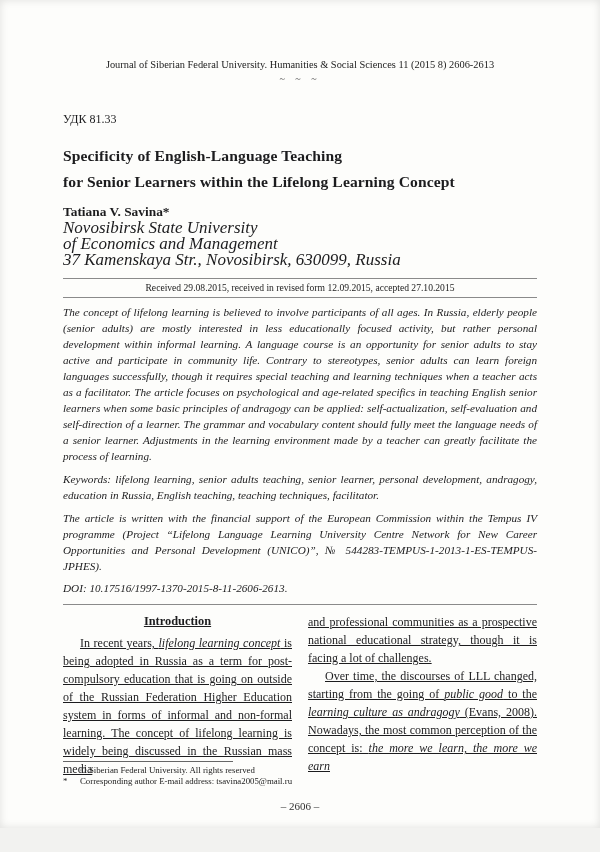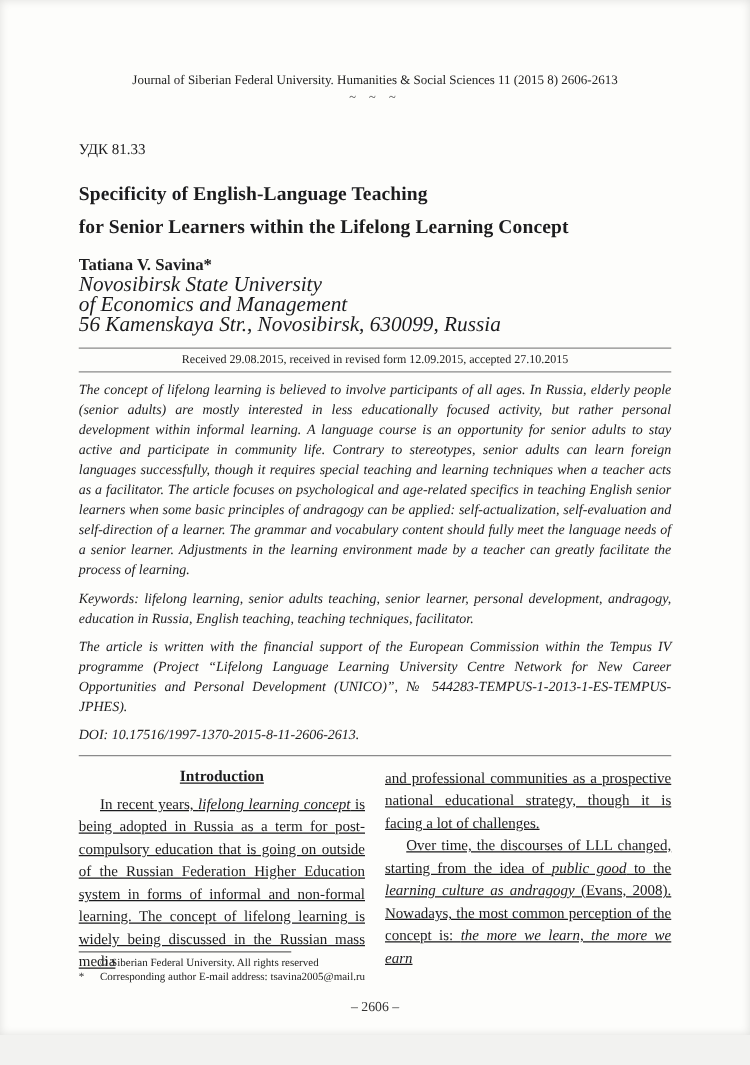--- a/index.html
+++ b/index.html
@@ -154,21 +154,21 @@
 
   <h1 class="title">
     <span class="title-line">Specificity of English-Language Teaching</span>
     <span class="title-line">for Senior Learners within the Lifelong Learning Concept</span>
   </h1>
 
   <div class="author-block">
     <div class="author-name">Tatiana V. Savina*</div>
     <div class="affil">Novosibirsk State University</div>
     <div class="affil">of Economics and Management</div>
-    <div class="affil">56 Kamenskaya Str., Novosibirsk, 630099, Russia</div>
+    <div class="affil">37 Kamenskaya Str., Novosibirsk, 630099, Russia</div>
   </div>
 
   <div class="received">Received 29.08.2015, received in revised form 12.09.2015, accepted 27.10.2015</div>
 
   <p class="front-para">The concept of lifelong learning is believed to involve participants of all ages. In Russia, elderly people (senior adults) are mostly interested in less educationally focused activity, but rather personal development within informal learning. A language course is an opportunity for senior adults to stay active and participate in community life. Contrary to stereotypes, senior adults can learn foreign languages successfully, though it requires special teaching and learning techniques when a teacher acts as a facilitator. The article focuses on psychological and age-related specifics in teaching English senior learners when some basic principles of andragogy can be applied: self-actualization, self-evaluation and self-direction of a learner. The grammar and vocabulary content should fully meet the language needs of a senior learner. Adjustments in the learning environment made by a teacher can greatly facilitate the process of learning.</p>
 
   <p class="front-para keywords">Keywords: lifelong learning, senior adults teaching, senior learner, personal development, andragogy, education in Russia, English teaching, teaching techniques, facilitator.</p>
 
   <p class="front-para funding">The article is written with the financial support of the European Commission within the Tempus IV programme (Project “Lifelong Language Learning University Centre Network for New Career Opportunities and Personal Development (UNICO)”, № 544283-TEMPUS-1-2013-1-ES-TEMPUS-JPHES).</p>
 
@@ -177,21 +177,21 @@
 
   <hr class="section-divider">
 
   <section class="columns">
     <div class="col">
       <div class="intro-heading">Introduction</div>
       <p class="body-para indent"><span>In recent years, </span><i>lifelong learning concept</i><span> is being adopted in Russia as a term for post-compulsory education that is going on outside of the Russian Federation Higher Education system in forms of informal and non-formal learning. The concept of lifelong learning is widely being discussed in the Russian mass media</span></p>
     </div>
     <div class="col">
       <p class="body-para">and professional communities as a prospective national educational strategy, though it is facing a lot of challenges.</p>
-      <p class="body-para indent"><span>Over time, the discourses of LLL changed, starting from the idea of </span><i>public good</i><span> to the </span><i>learning culture as andragogy</i><span> (Evans, 2008). Nowadays, the most common perception of the concept is: </span><i>the more we learn, the more we earn</i></p>
+      <p class="body-para indent"><span>Over time, the discourses of LLL changed, starting from the going of </span><i>public good</i><span> to the </span><i>learning culture as andragogy</i><span> (Evans, 2008). Nowadays, the most common perception of the concept is: </span><i>the more we learn, the more we earn</i></p>
     </div>
   </section>
 
   <footer class="footnotes">
     <div class="fn-rule"></div>
     <div class="fn-copyright">© Siberian Federal University. All rights reserved</div>
     <div><span class="fn-marker">*</span><span>Corresponding author E-mail address: tsavina2005@mail.ru</span></div>
   </footer>
 
   <div class="page-number">– 2606 –</div>

